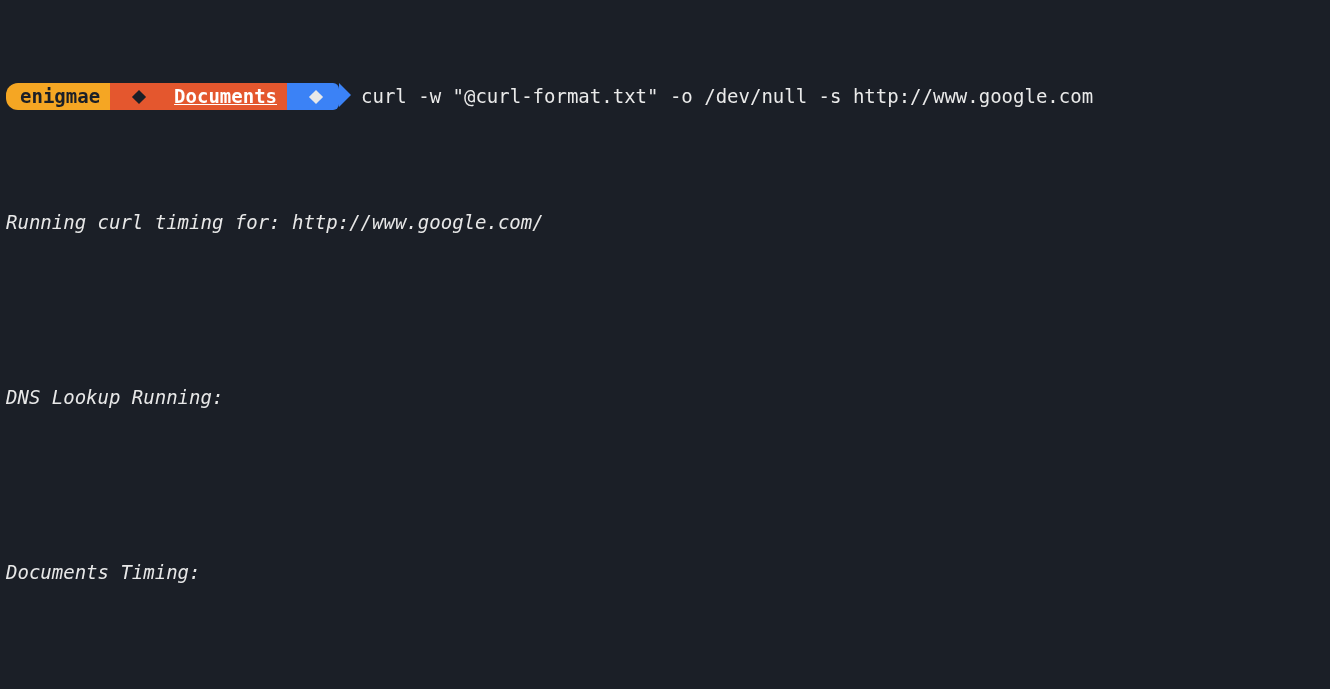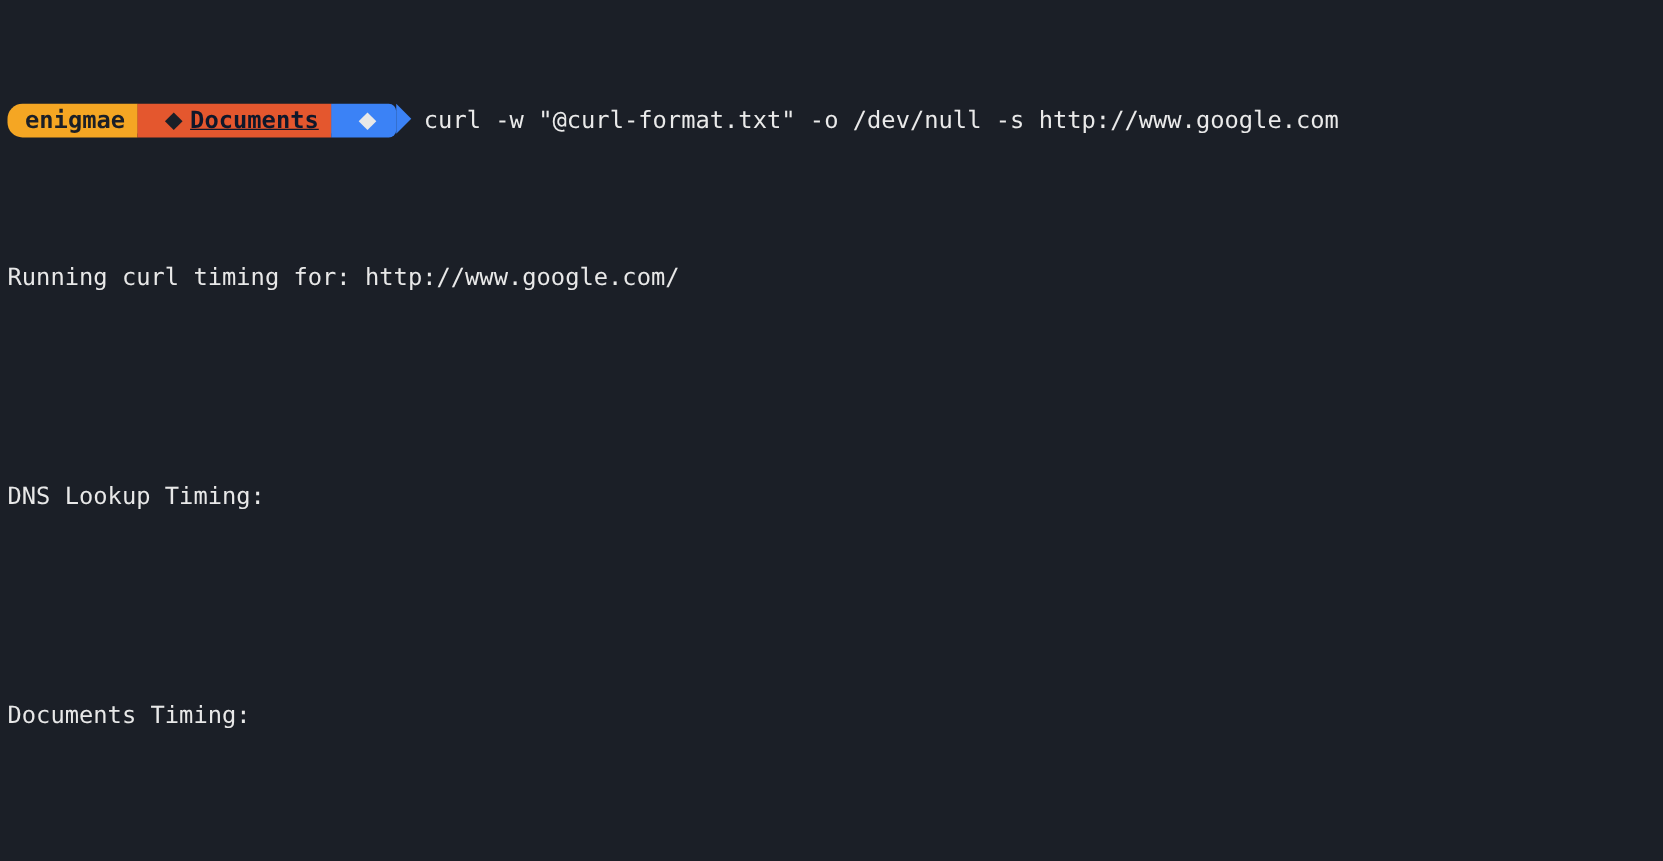--- a/index.html
+++ b/index.html
@@ -41,22 +41,23 @@
     border-left: 12px solid currentColor;
   }
   .seg-user {
     background: #f5a623;
     color: #1b1f27;
     border-radius: 12px 0 0 12px;
   }
   .seg-user::after { color: #f5a623; border-left-color: #f5a623; }
   .seg-dir {
     background: #e4572e;
-    color: #0f172a;
+    color: #ffffff;
     padding-left: 24px;
+    gap: 22px;
   }
   .seg-dir .dir-label { text-decoration: underline; }
   .seg-dir::after { border-left-color: #e4572e; }
   .seg-git {
     background: #3b82f6;
     color: #e8e8e8;
     padding-left: 24px;
     border-radius: 0 6px 6px 0;
   }
   .seg-git::after { border-left-color: #3b82f6; }
@@ -67,21 +68,21 @@
     transform: rotate(45deg);
     margin-right: 8px;
   }
   .glyph-dir { background: #1b1f27; }
   .glyph-git { background: #e8e8e8; }
   .cmd {
     margin-left: 22px;
     color: #eaeaea;
     font-weight: 400;
   }
-  .line { display: block; }
+  .line { display: block; font-style: italic; }
   .indent { display:inline-block; width: 2ch; }
   .key { display:inline-block; width: 15ch; }
 </style>
 </head>
 <body>
 
 <div class="terminal">
 
   <div class="prompt-row">
     <span class="seg seg-user">
@@ -93,21 +94,21 @@
     </span>
     <span class="seg seg-git">
       <span class="glyph glyph-git"></span>
     </span>
     <span class="cmd">curl -w "@curl-format.txt" -o /dev/null -s http://www.google.com</span>
   </div>
 
   <span class="line"><span>Running curl timing for: </span><span>http://www.google.com/</span></span>
   <span class="line"> </span>
 
-  <span class="line">DNS Lookup Timing:</span>
+  <span class="line">DNS Lookup Running:</span>
   <span class="line"> </span>
 
   <span class="line">Documents Timing:</span>
   
   
   
   
 
   
   

